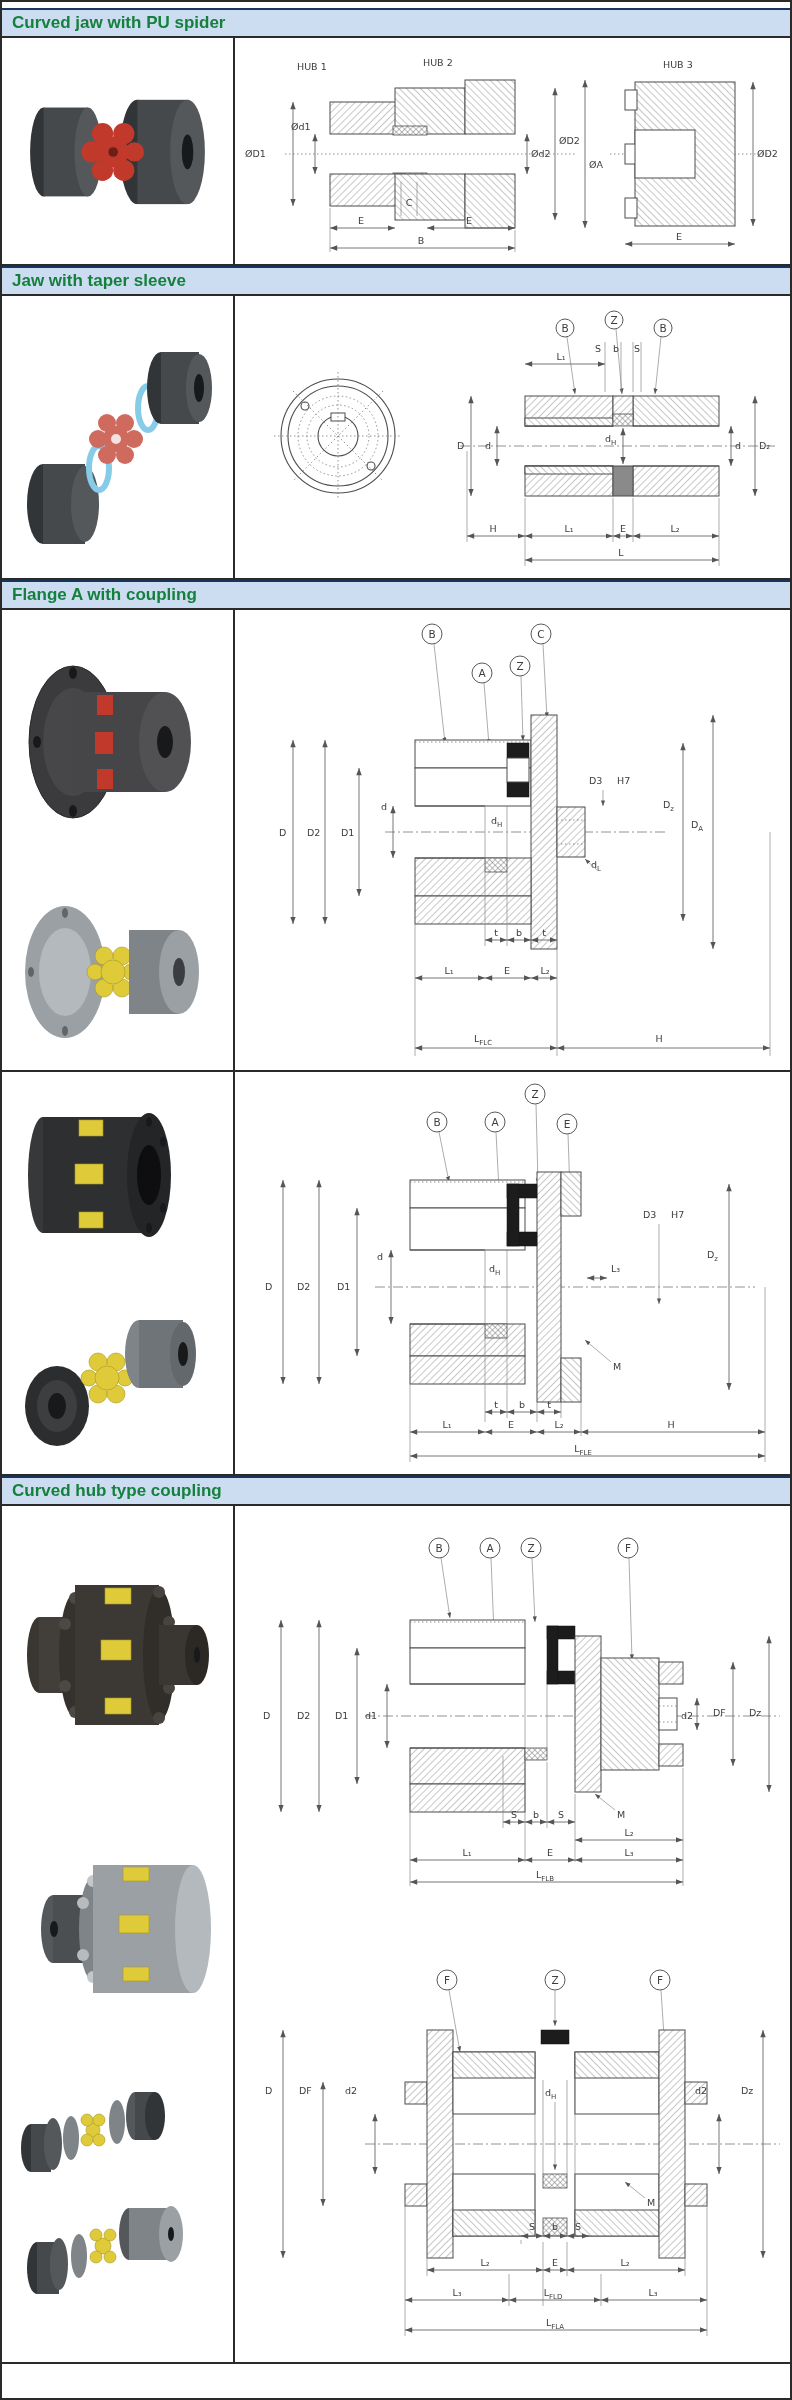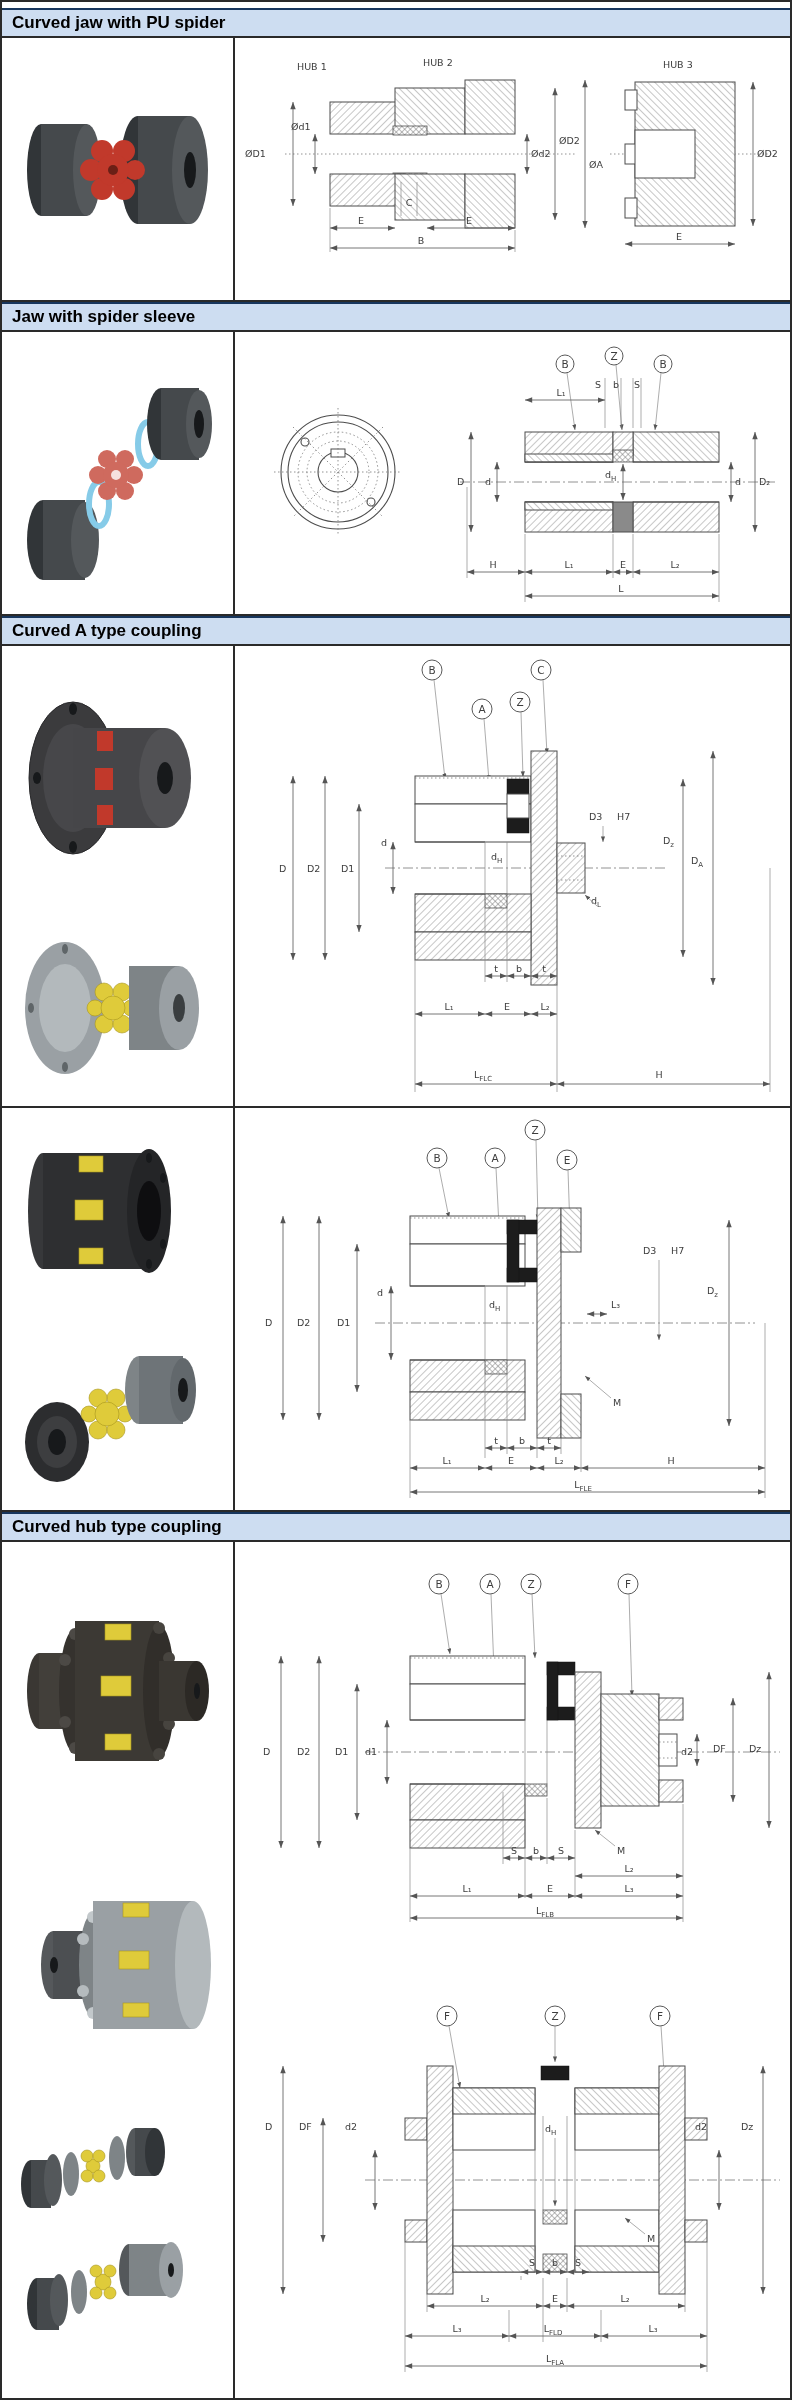--- a/index.html
+++ b/index.html
@@ -6,23 +6,23 @@
     --header-bg:#cdddf1; --header-rule:#17365d; --border:#2a2a2a; --page-bg:#ffffff;
     --hub-dark:#45494c; --hub-darker:#313538; --hub-gray:#9aa0a4;
     --spider-red:#c1392b; --spider-yellow:#dfcb3a; --ring-blue:#86cbe8;
   }
   html,body{margin:0;padding:0;background:#e8e8e8;}
   .page{position:relative;width:792px;height:2400px;margin:0 auto;background:var(--page-bg);
     border:2px solid var(--border);box-sizing:border-box;overflow:hidden;
     font-family:"Liberation Sans",sans-serif;padding-top:6px;}
   .sec-header{height:30px;box-sizing:border-box;background:var(--header-bg);
     border-top:2px solid var(--header-rule);border-bottom:2px solid var(--border);
-    display:flex;align-items:center;padding:0 10px;font-weight:bold;font-size:17px;color:#000000;}
+    display:flex;align-items:center;padding:0 10px;font-weight:bold;font-size:17px;color:#15803d;}
   .sec-body{display:flex;box-sizing:border-box;border-bottom:2px solid var(--border);background:#fff;}
-  .b1{height:264px}.b2{height:284px}.b3{height:462px}.b4{height:404px}.b5{height:858px}
+  .b1{height:228px}.b2{height:284px}.b3{height:462px}.b4{height:404px}.b5{height:858px}
   .photo-cell{width:233px;box-sizing:border-box;border-right:2px solid var(--border);
     display:flex;flex-direction:column;align-items:center;justify-content:space-around;background:#fff;}
   .draw-cell{flex:1;position:relative;background:#fff;}
   svg{display:block}
   
   .out{fill:none;stroke:#4d4d4d;stroke-width:1.1}
   .wht{fill:#fff;stroke:#4d4d4d;stroke-width:1}
   .hat{fill:url(#h1);stroke:#4d4d4d;stroke-width:1}
   .hat2{fill:url(#h2);stroke:#4d4d4d;stroke-width:1}
   .hatx{fill:url(#hx);stroke:#4d4d4d;stroke-width:.8}
@@ -149,21 +149,21 @@
         </g>
         <line class="dim" x1="518" y1="44" x2="518" y2="188" marker-start="url(#ab)" marker-end="url(#ae)"></line>
         <text class="lbl" x="522" y="119">ØD2</text>
         <line class="dim" x1="390" y1="206" x2="500" y2="206" marker-start="url(#ab)" marker-end="url(#ae)"></line>
         <text class="lbl mid" x="444" y="202">E</text>
       </svg>
     </div>
   </div>
 
   <div class="sec-header">
-    <span>Jaw with spider sleeve</span>
+    <span>Jaw with taper sleeve</span>
   </div>
   <div class="sec-body b2">
     <div class="photo-cell">
       <svg width="233" height="282" viewBox="0 0 233 282">
         <g>
           <ellipse cx="42" cy="208" rx="16" ry="40" class="p-darker"></ellipse>
           <rect x="42" y="168" width="42" height="80" class="p-dark"></rect>
           <ellipse cx="84" cy="208" rx="14" ry="38" class="p-mid"></ellipse>
         </g>
         <ellipse cx="98" cy="172" rx="10" ry="22" class="p-blue"></ellipse>
@@ -265,21 +265,21 @@
         <text class="lbl mid" x="388" y="236">E</text>
         <line class="dim" x1="398" y1="240" x2="484" y2="240" marker-start="url(#ab)" marker-end="url(#ae)"></line>
         <text class="lbl mid" x="440" y="236">L₂</text>
         <line class="dim" x1="290" y1="264" x2="484" y2="264" marker-start="url(#ab)" marker-end="url(#ae)"></line>
         <text class="lbl mid" x="386" y="260">L</text>
       </svg>
     </div>
   </div>
 
   <div class="sec-header">
-    <span>Curved A type coupling</span>
+    <span>Flange A with coupling</span>
   </div>
   <div class="sec-body b3">
     <div class="photo-cell">
       <svg width="233" height="258" viewBox="0 0 233 258">
         <ellipse cx="72" cy="129" rx="44" ry="76" fill="#3b3b3d" stroke="#28282a"></ellipse>
         <ellipse cx="72" cy="129" rx="30" ry="54" fill="#47474a"></ellipse>
         <ellipse cx="72" cy="60" rx="4" ry="6" class="p-hole"></ellipse>
         <ellipse cx="72" cy="198" rx="4" ry="6" class="p-hole"></ellipse>
         <ellipse cx="36" cy="129" rx="4" ry="6" class="p-hole"></ellipse>
         <rect x="72" y="79" width="92" height="100" fill="#464649"></rect>

